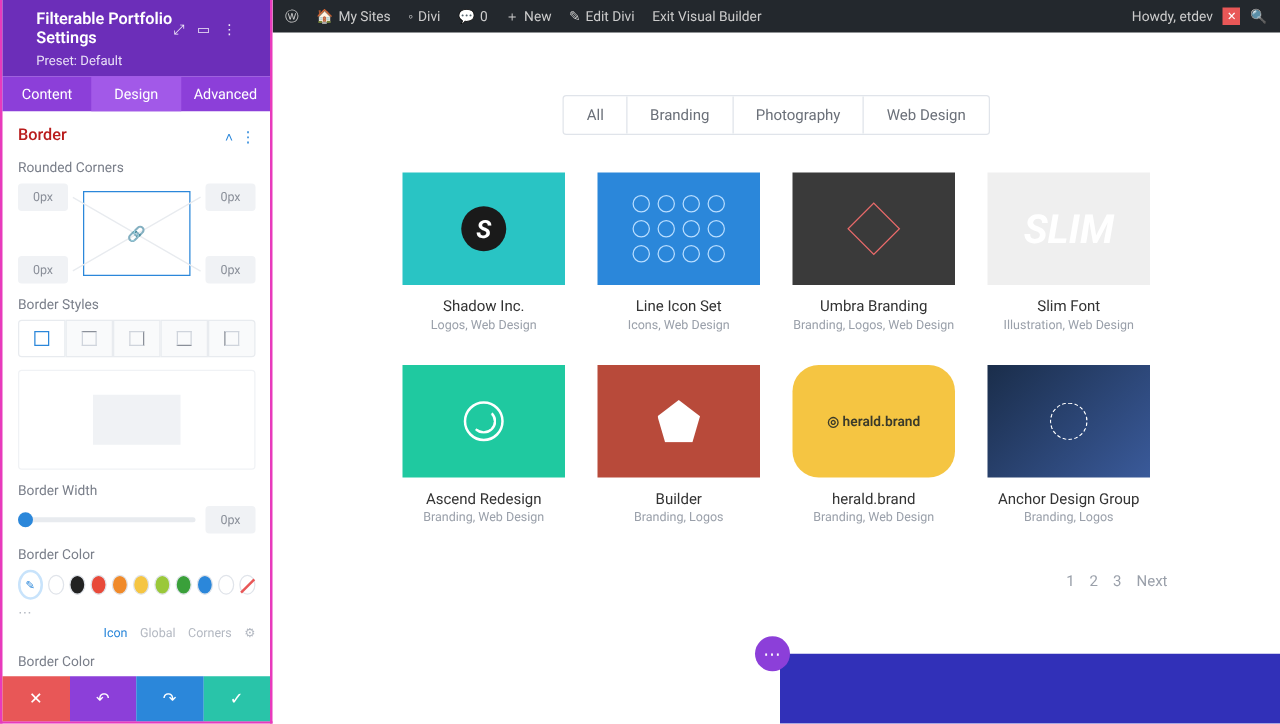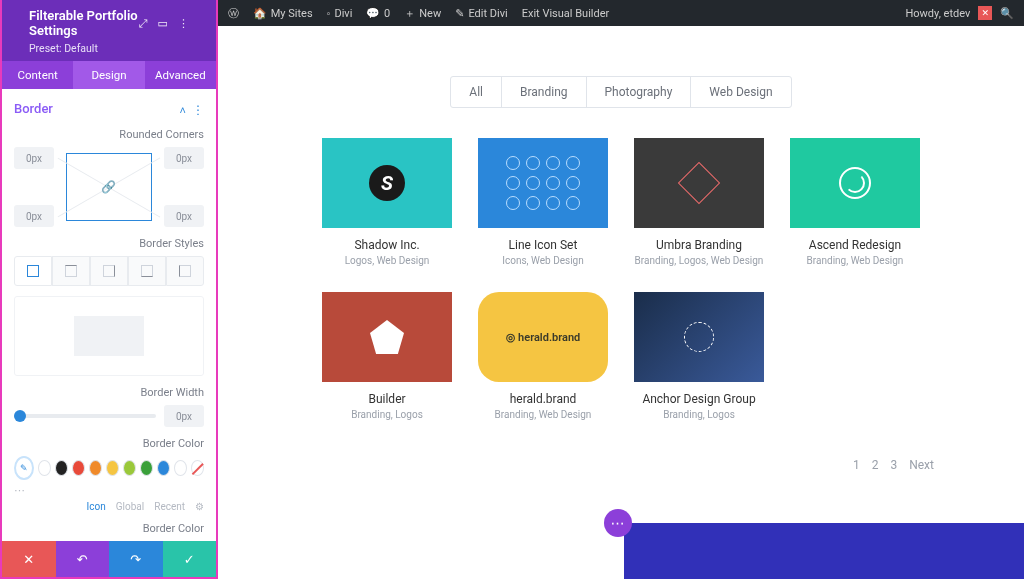--- a/index.html
+++ b/index.html
@@ -13,25 +13,25 @@
 .sidebar-title-icons { display: flex; gap: 10px; }
 .sidebar-title-icons span { cursor: pointer; opacity: .9; font-size: 11px; }
 .preset-row { font-size: 10.5px; color: #e8dff7; margin-top: 4px; }
 .sidebar-tabs { display: flex; background: #8c3fd9; }
 .sidebar-tab { flex: 1; text-align: center; padding: 7px 0; font-size: 11.5px; color: #fff; cursor: pointer; }
 .sidebar-tab.active { background: #a259e8; }
 .sidebar-body { flex: 1; overflow-y: auto; padding: 10px 12px; }
 
 .section-header { display: flex; justify-content: space-between; align-items: center; margin-bottom: 8px; cursor: pointer; }
 .section-title { font-size: 13px; font-weight: 500; }
-.section-title.accent { color: #8b5cf6; }
+.section-title.accent { color: #b91c1c; }
 .section-arrow { color: #2b87da; font-size: 11px; }
 .section-dots { color: #2b87da; font-size: 12px; margin-left: 6px; line-height: 1; }
 
-.field-label { font-size: 11px; color: #7a7f8a; margin: 10px 0 6px; text-align: right; }
+.field-label { font-size: 11px; color: #7a7f8a; margin: 10px 0 6px; }
 
 
 .rc-box { position: relative; height: 80px; }
 .rc-input { position: absolute; width: 40px; height: 22px; background: #f0f2f5; border-radius: 3px; font-size: 10px; color: #8a8f99; display: flex; align-items: center; justify-content: center; }
 .rc-input.tl { top: 0; left: 0; }
 .rc-input.tr { top: 0; right: 0; }
 .rc-input.bl { bottom: 0; left: 0; }
 .rc-input.br { bottom: 0; right: 0; }
 .rc-preview { position: absolute; left: 52px; right: 52px; top: 6px; bottom: 6px; border: 1.5px solid #2b87da; }
 .rc-preview:before, .rc-preview:after { content: ""; position: absolute; background: #e0e4ea; height: 1px; }
@@ -202,21 +202,21 @@
       <div class="swatch" style="background:#9ac83a"></div>
       <div class="swatch" style="background:#3aa03a"></div>
       <div class="swatch" style="background:#2b87da"></div>
       <div class="swatch" style="background:#fff"></div>
       <div class="swatch strike"></div>
     </div>
     <div style="font-size:11px;color:#b4b9c2;margin:-2px 0 4px">⋯</div>
     <div class="color-meta">
       <span class="saved">Icon</span>
       <span>Global</span>
-      <span>Recent</span>
+      <span>Corners</span>
       <span>⚙</span>
     </div>
 
     <div class="field-label">Border Color</div>
 
   </div>
 
   <div class="sidebar-footer">
     <div class="sf-close">✕</div>
     <div class="sf-undo">↶</div>
@@ -284,20 +284,25 @@
         <div class="cats">Icons, Web Design</div>
       </div>
       <div class="card">
         <div class="thumb t2">
             <div class="glyph-diamond"></div>
           </div>
         <div class="title">Umbra Branding</div>
         <div class="cats">Branding, Logos, Web Design</div>
       </div>
       <div class="card">
+        <div class="thumb t4">SLIM</div>
+        <div class="title">Slim Font</div>
+        <div class="cats">Illustration, Web Design</div>
+      </div>
+      <div class="card">
         <div class="thumb t5">
             <div class="glyph-circ"></div>
           </div>
         <div class="title">Ascend Redesign</div>
         <div class="cats">Branding, Web Design</div>
       </div>
       <div class="card">
         <div class="thumb t6">
             <div class="glyph-m"></div>
           </div>

